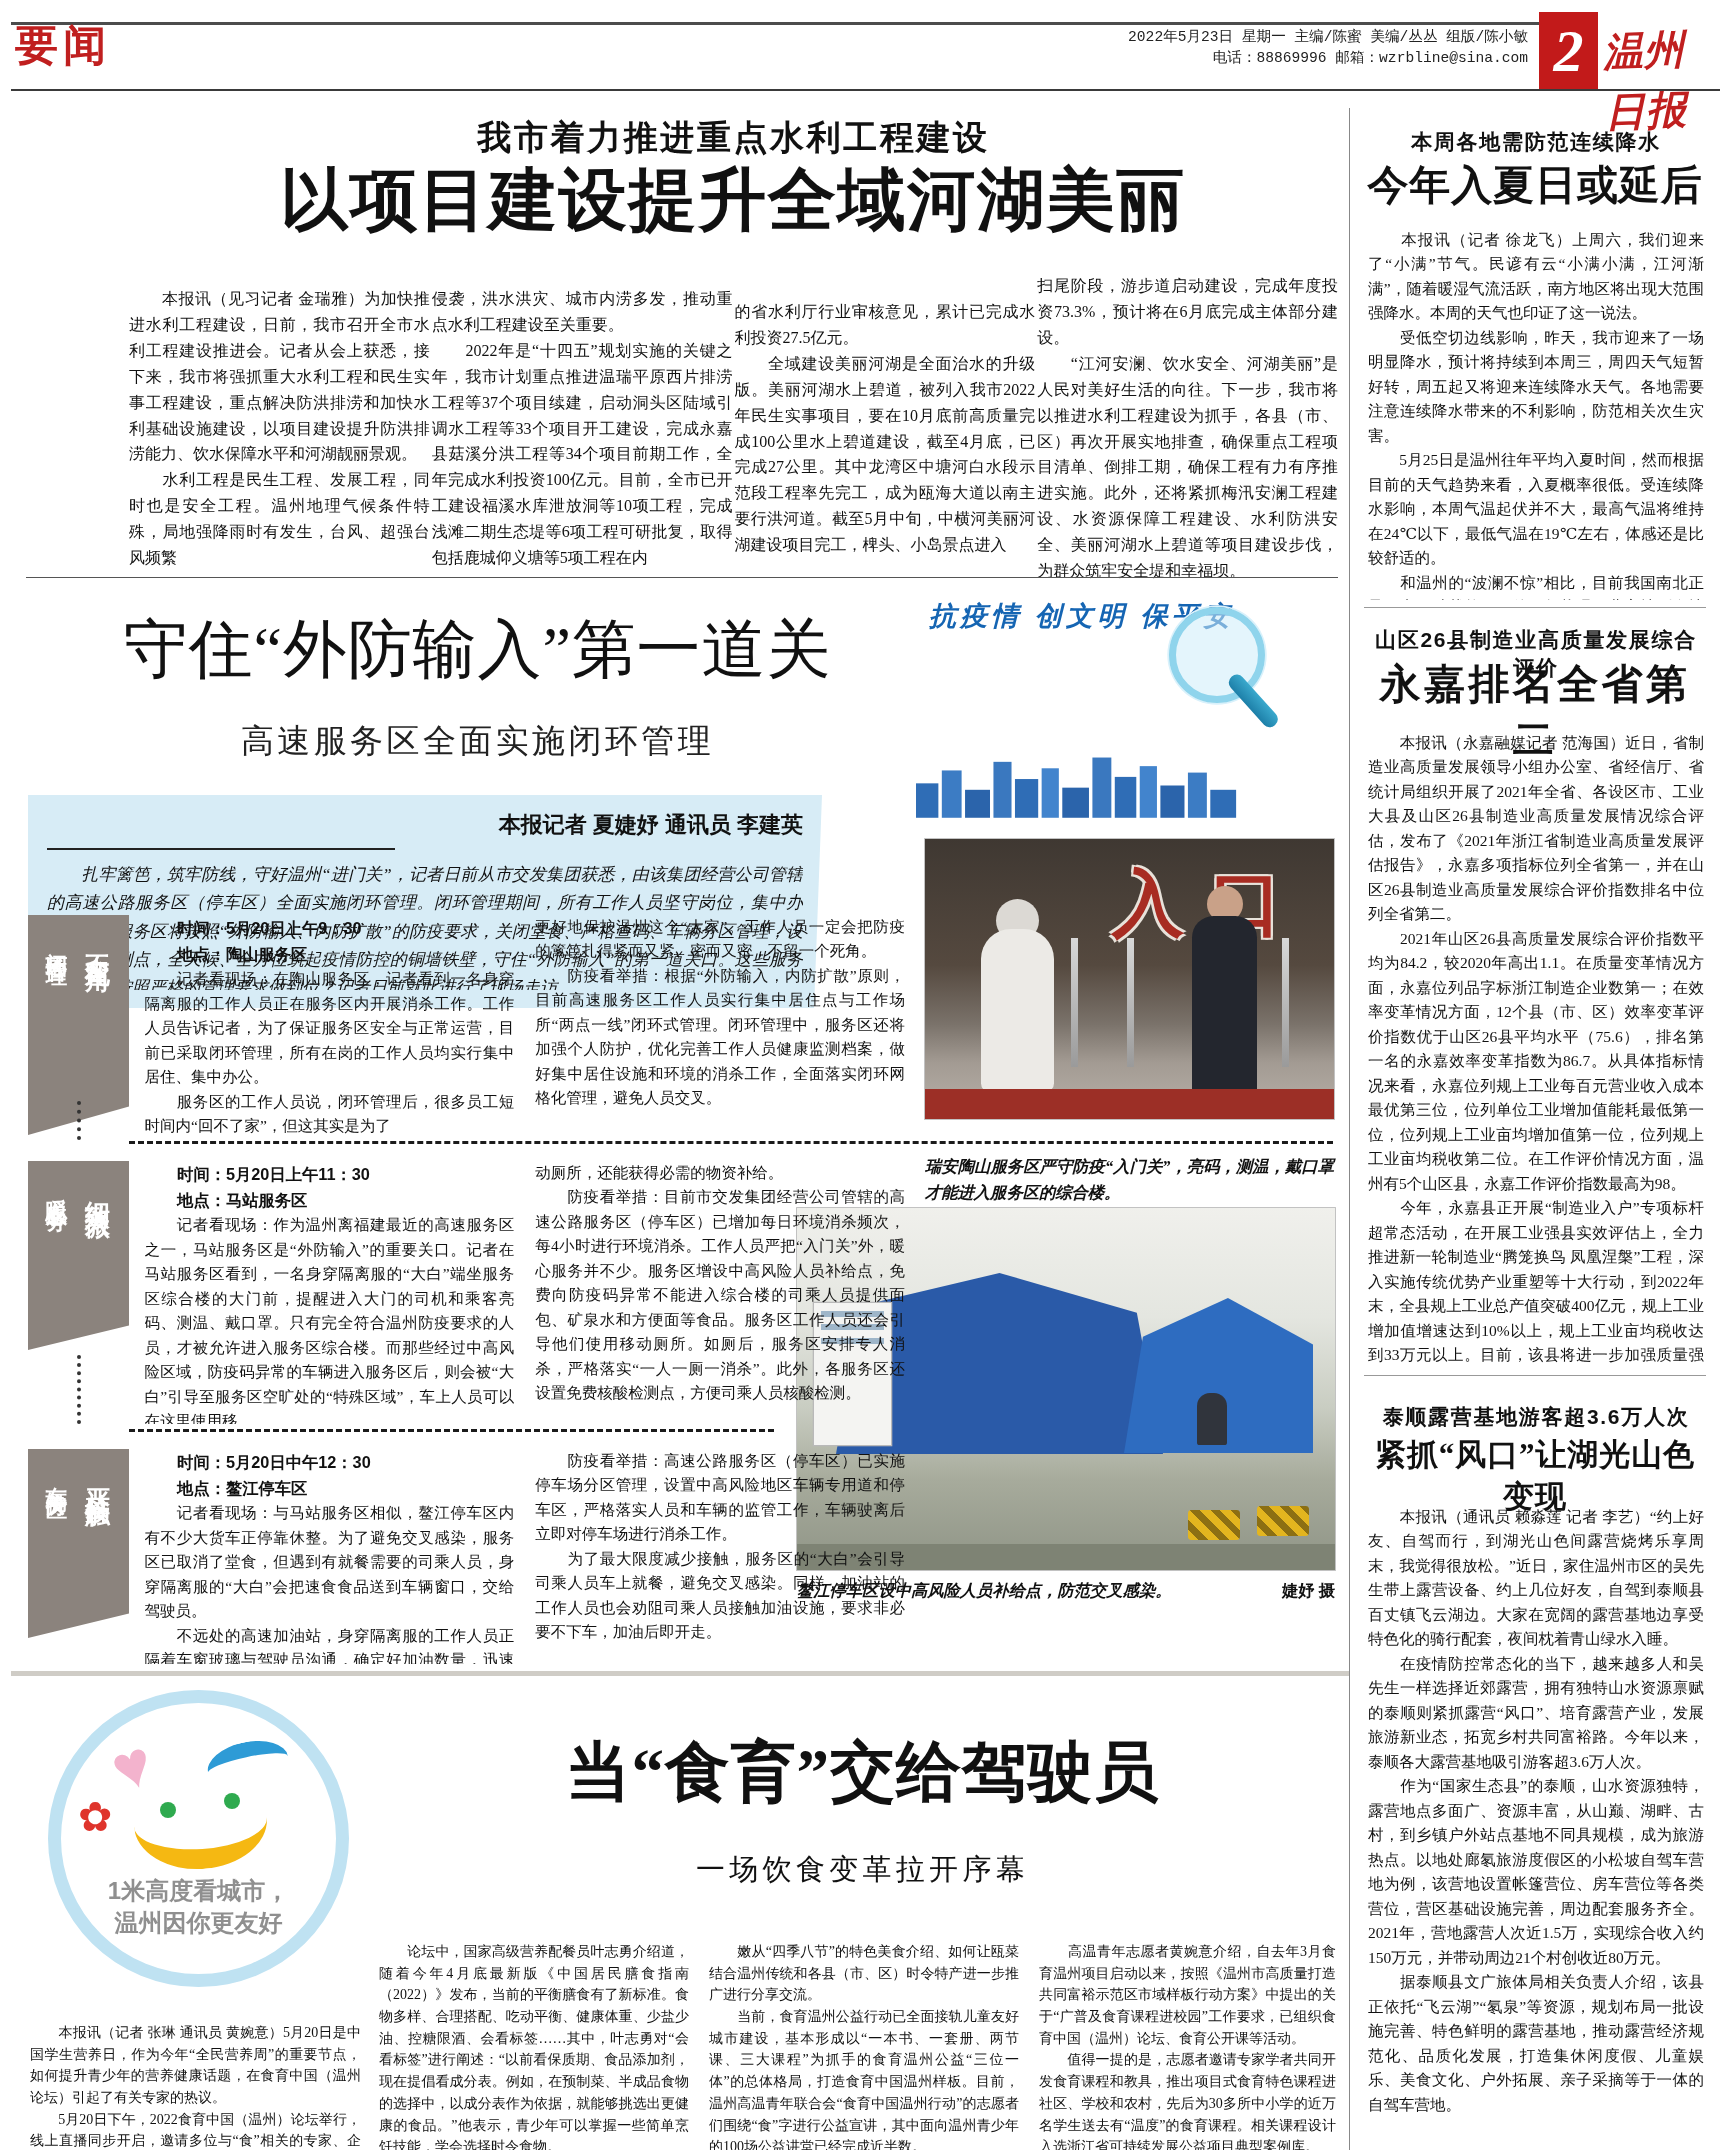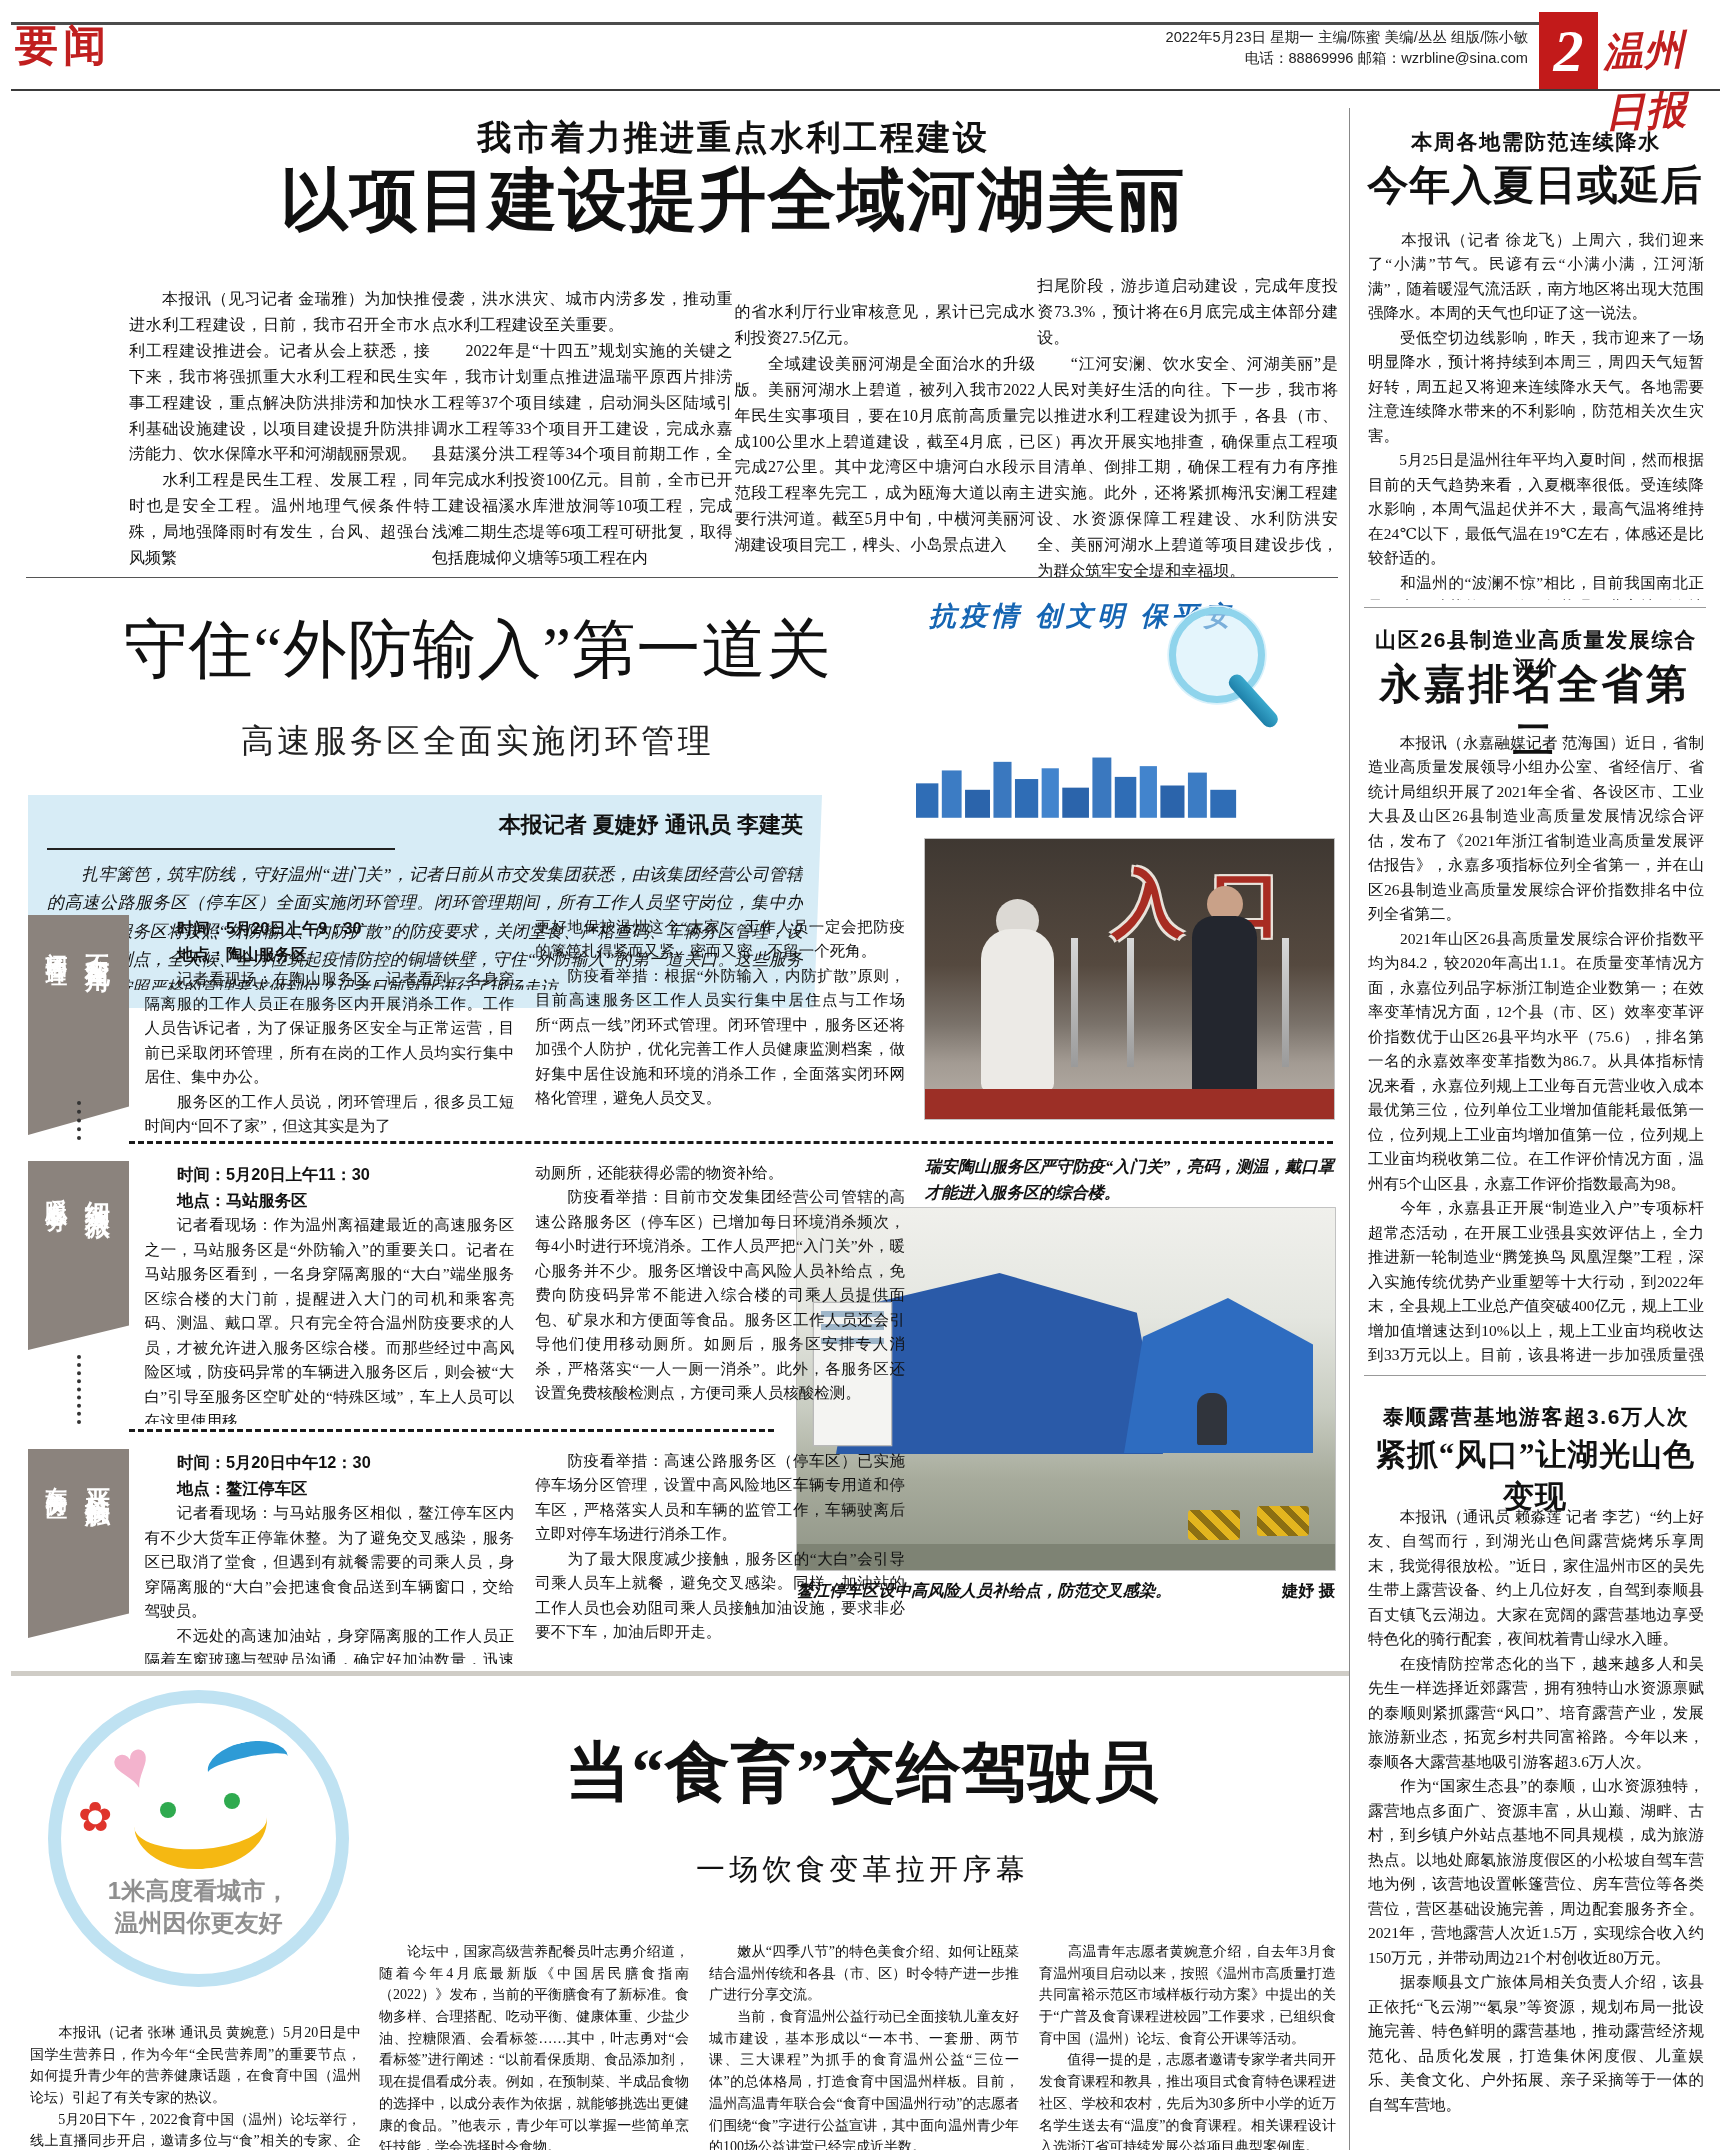--- a/index.html
+++ b/index.html
@@ -7,21 +7,21 @@
          font-family:"Liberation Serif","DejaVu Serif",serif;color:#111;overflow:hidden;}
   .abs{position:absolute;}
   .txt{white-space:pre-line;}
   .justify{text-align:justify;}
 
   
   .top-rule{left:10.8px;top:22.4px;width:1568px;height:2.2px;background:#4c4c4c;}
   .sec-label{left:15px;top:17px;font-size:43px;font-weight:900;color:#c01f1f;
              font-family:"Liberation Sans","DejaVu Sans",sans-serif;letter-spacing:5.2px;}
   .hd-meta{right:202px;top:27px;text-align:right;font-size:14.6px;line-height:1.45;
-           font-family:Liberation Sans, sans-serif;color:#222;}
+           font-family:Liberation Mono, monospace;color:#222;}
   .pagenum{left:1539px;top:12px;width:59px;height:78px;background:#c21a1a;color:#fff;
            display:flex;align-items:center;justify-content:center;font-size:60px;font-weight:900;
            font-style:italic;font-family:"Liberation Serif",serif;}
   .masthead{left:1604px;top:20.6px;width:116px;font-size:40px;font-weight:900;color:#c01f1f;
             font-style:italic;transform:rotate(-2deg);letter-spacing:0.9px;line-height:1.5;}
   .hd-rule{left:10.8px;top:89px;width:1709px;height:2.2px;background:#3a3a3a;}
 
   
   .lead-kicker{left:129px;top:115px;width:1209px;text-align:center;font-size:34px;font-weight:700;
                font-family:"Liberation Sans","DejaVu Sans",sans-serif;letter-spacing:2.6px;}

